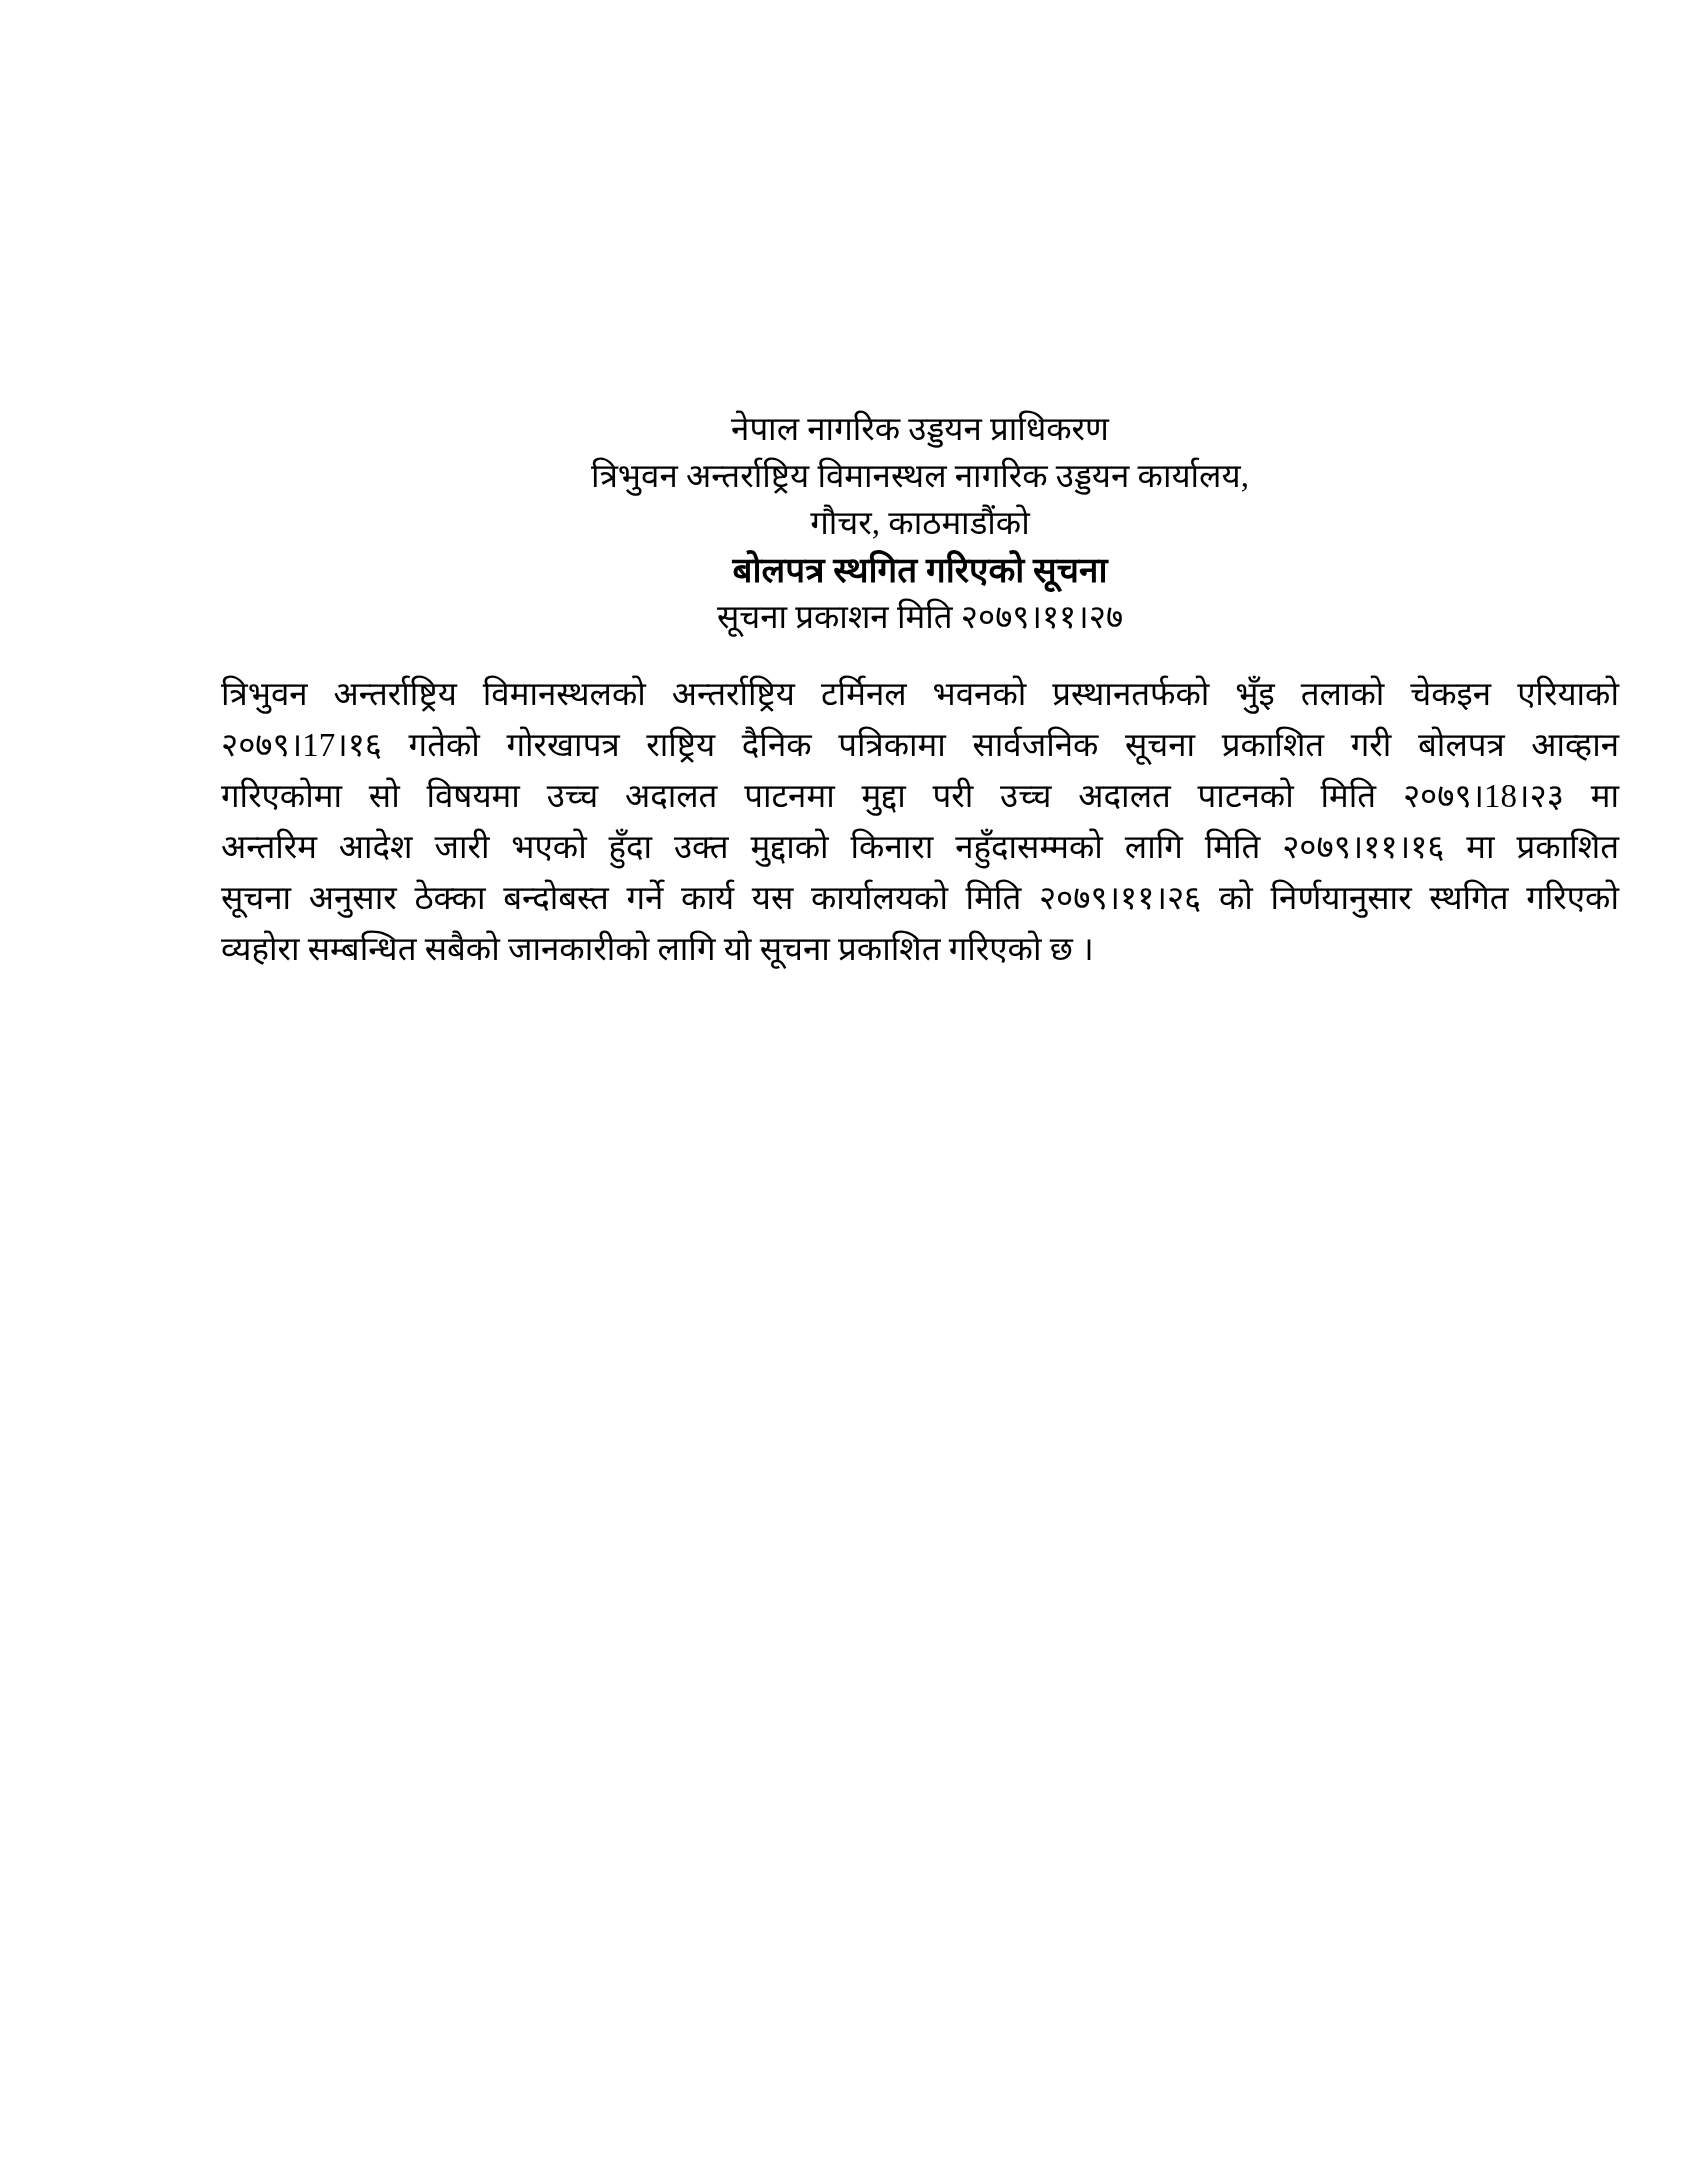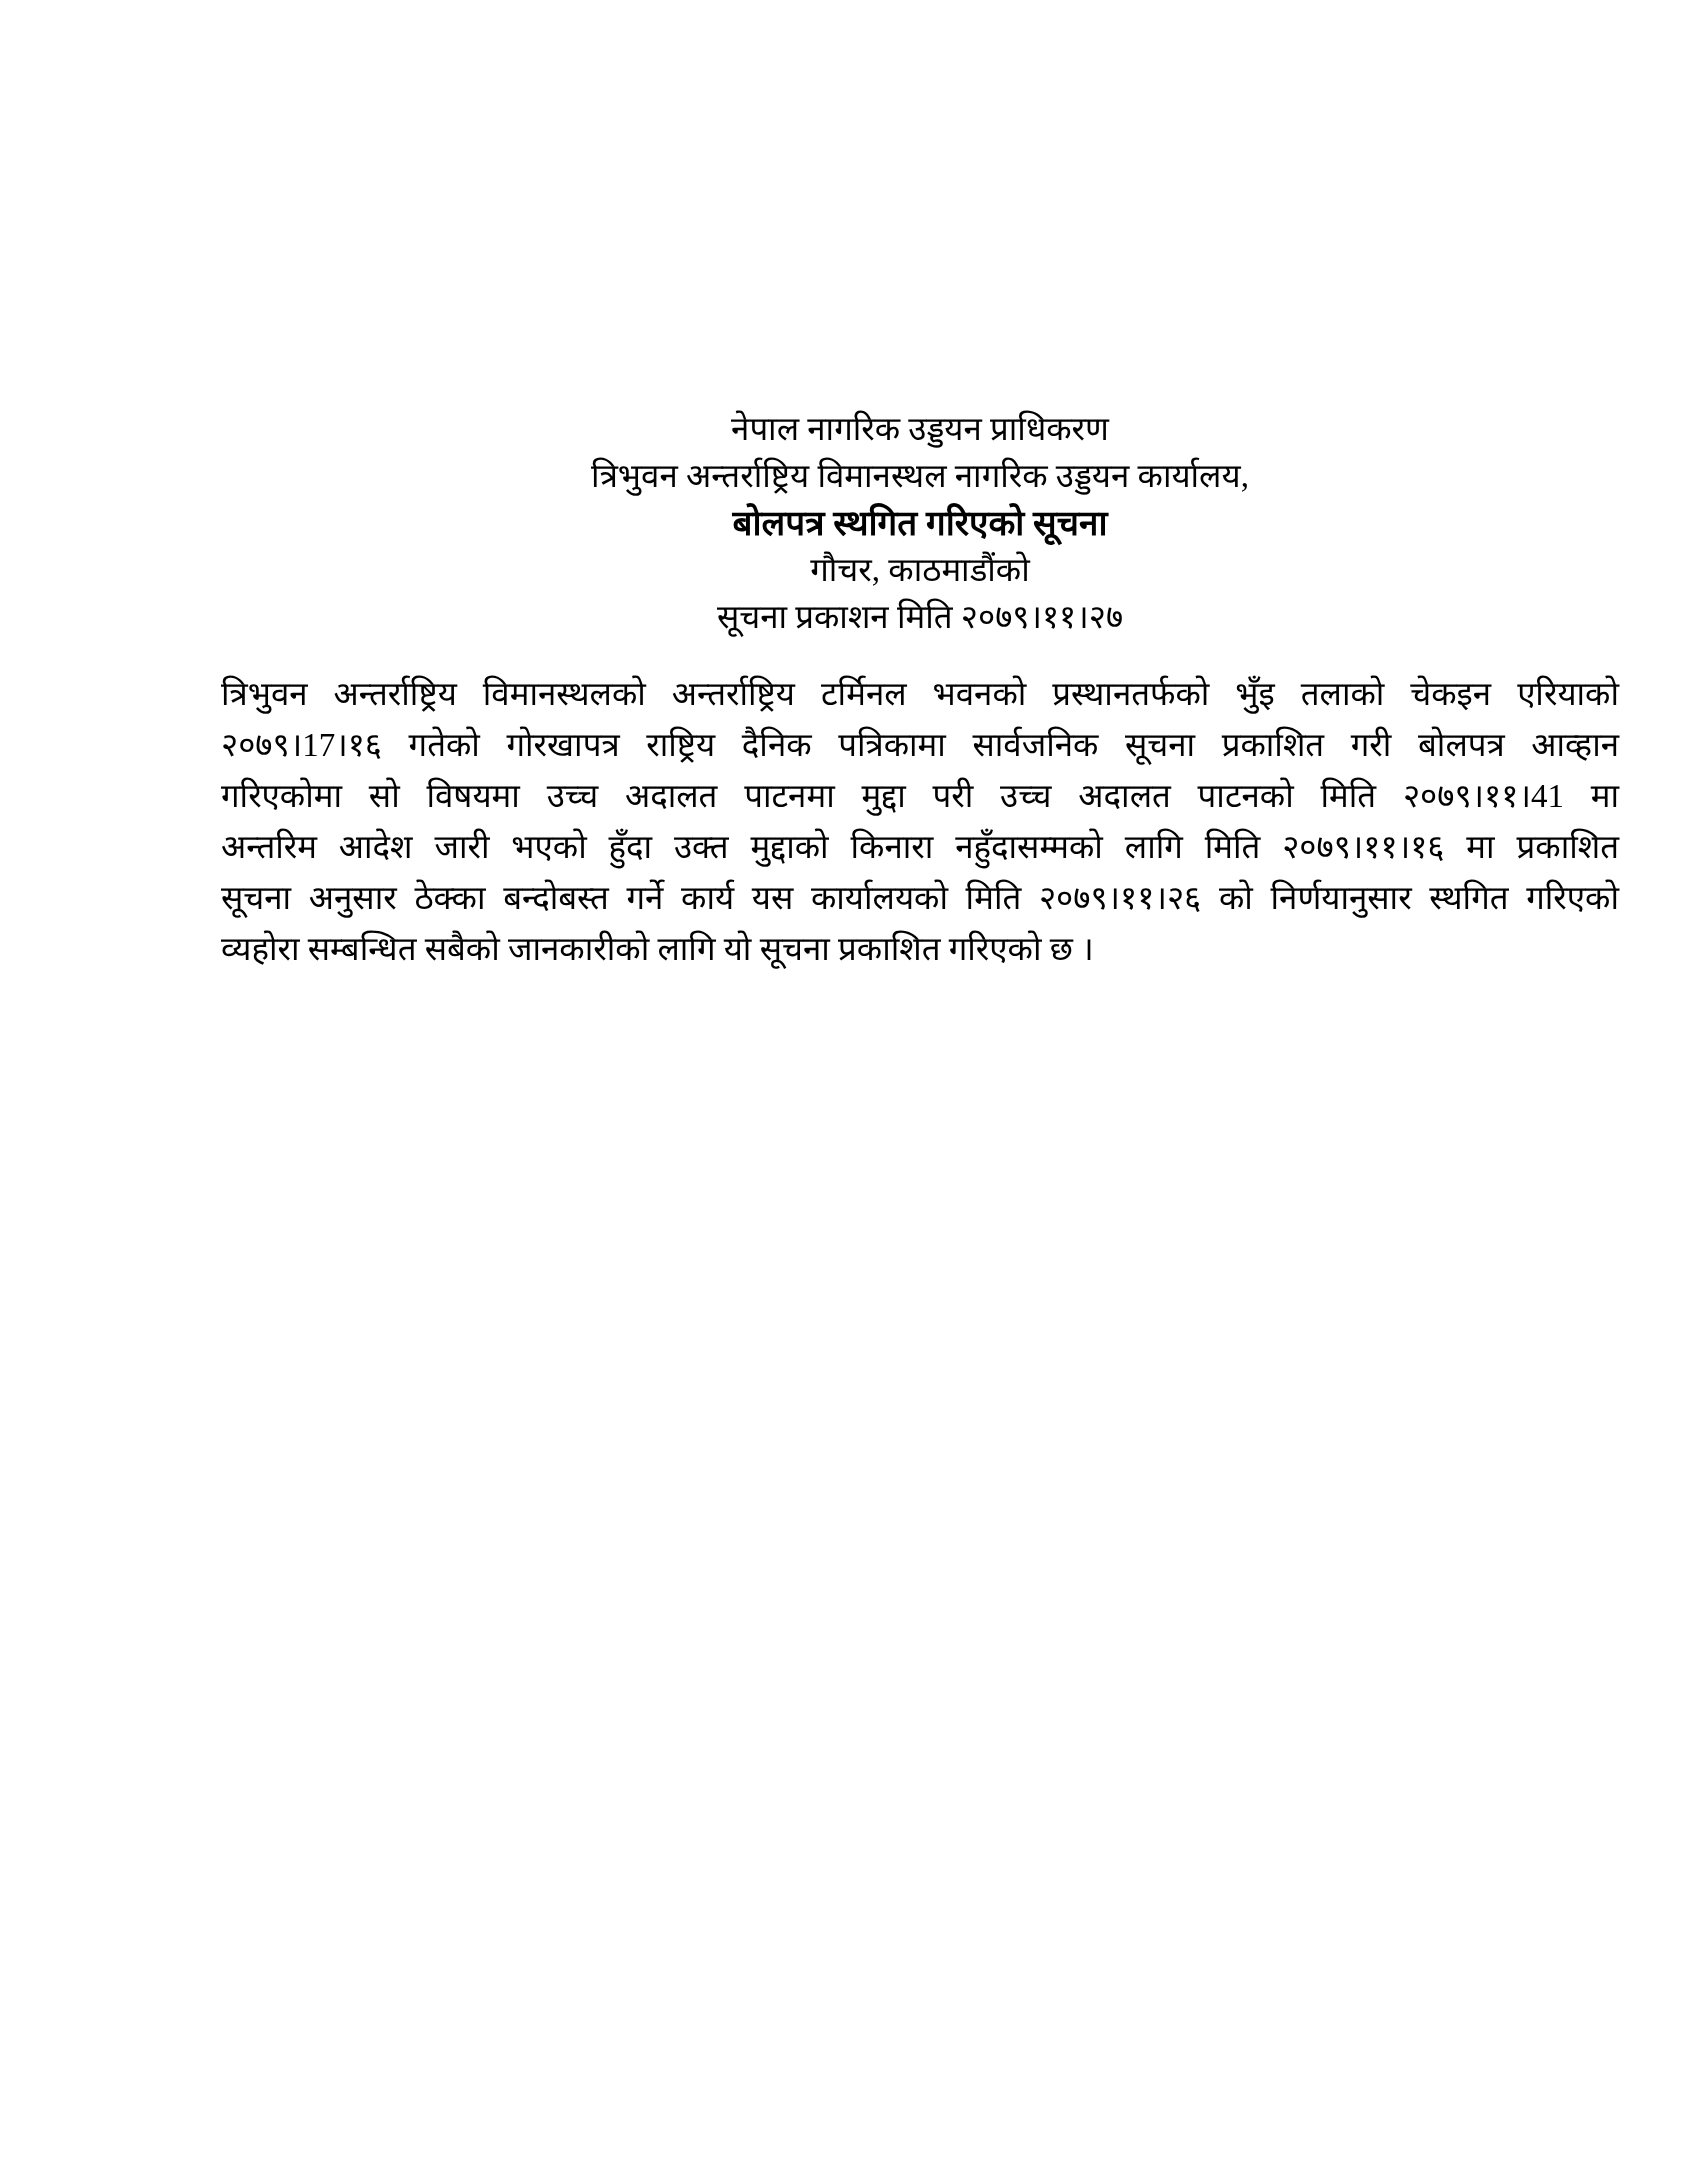--- a/index.html
+++ b/index.html
@@ -59,28 +59,28 @@
   }
 </style>
 </head>
 <body>
 
 <div class="page">
 
   <div class="header">
     <div class="header-line">नेपाल नागरिक उड्डयन प्राधिकरण</div>
     <div class="header-line">त्रिभुवन अन्तर्राष्ट्रिय विमानस्थल नागरिक उड्डयन कार्यालय,</div>
+    <div class="header-line">गौचर, काठमाडौंको</div>
     <div class="header-line notice-title">बोलपत्र स्थगित गरिएको सूचना</div>
-    <div class="header-line">गौचर, काठमाडौंको</div>
     <div class="header-line">सूचना प्रकाशन मिति २०७९।११।२७</div>
   </div>
 
   <div class="body-text">
       <div class="body-line">त्रिभुवन अन्तर्राष्ट्रिय विमानस्थलको अन्तर्राष्ट्रिय टर्मिनल भवनको प्रस्थानतर्फको भुँइ तलाको चेकइन एरियाको</div>
       <div class="body-line">२०७९।17।१६ गतेको गोरखापत्र राष्ट्रिय दैनिक पत्रिकामा सार्वजनिक सूचना प्रकाशित गरी बोलपत्र आव्हान</div>
-      <div class="body-line">गरिएकोमा सो विषयमा उच्च अदालत पाटनमा मुद्दा परी उच्च अदालत पाटनको मिति २०७९।११।41 मा</div>
+      <div class="body-line">गरिएकोमा सो विषयमा उच्च अदालत पाटनमा मुद्दा परी उच्च अदालत पाटनको मिति २०७९।18।२३ मा</div>
       <div class="body-line">अन्तरिम आदेश जारी भएको हुँदा उक्त मुद्दाको किनारा नहुँदासम्मको लागि मिति २०७९।११।१६ मा प्रकाशित</div>
       <div class="body-line">सूचना अनुसार ठेक्का बन्दोबस्त गर्ने कार्य यस कार्यालयको मिति २०७९।११।२६ को निर्णयानुसार स्थगित गरिएको</div>
       <div class="body-line last">व्यहोरा सम्बन्धित सबैको जानकारीको लागि यो सूचना प्रकाशित गरिएको छ ।</div>
     </div>
 
 </div>
 
 
 </body></html>

